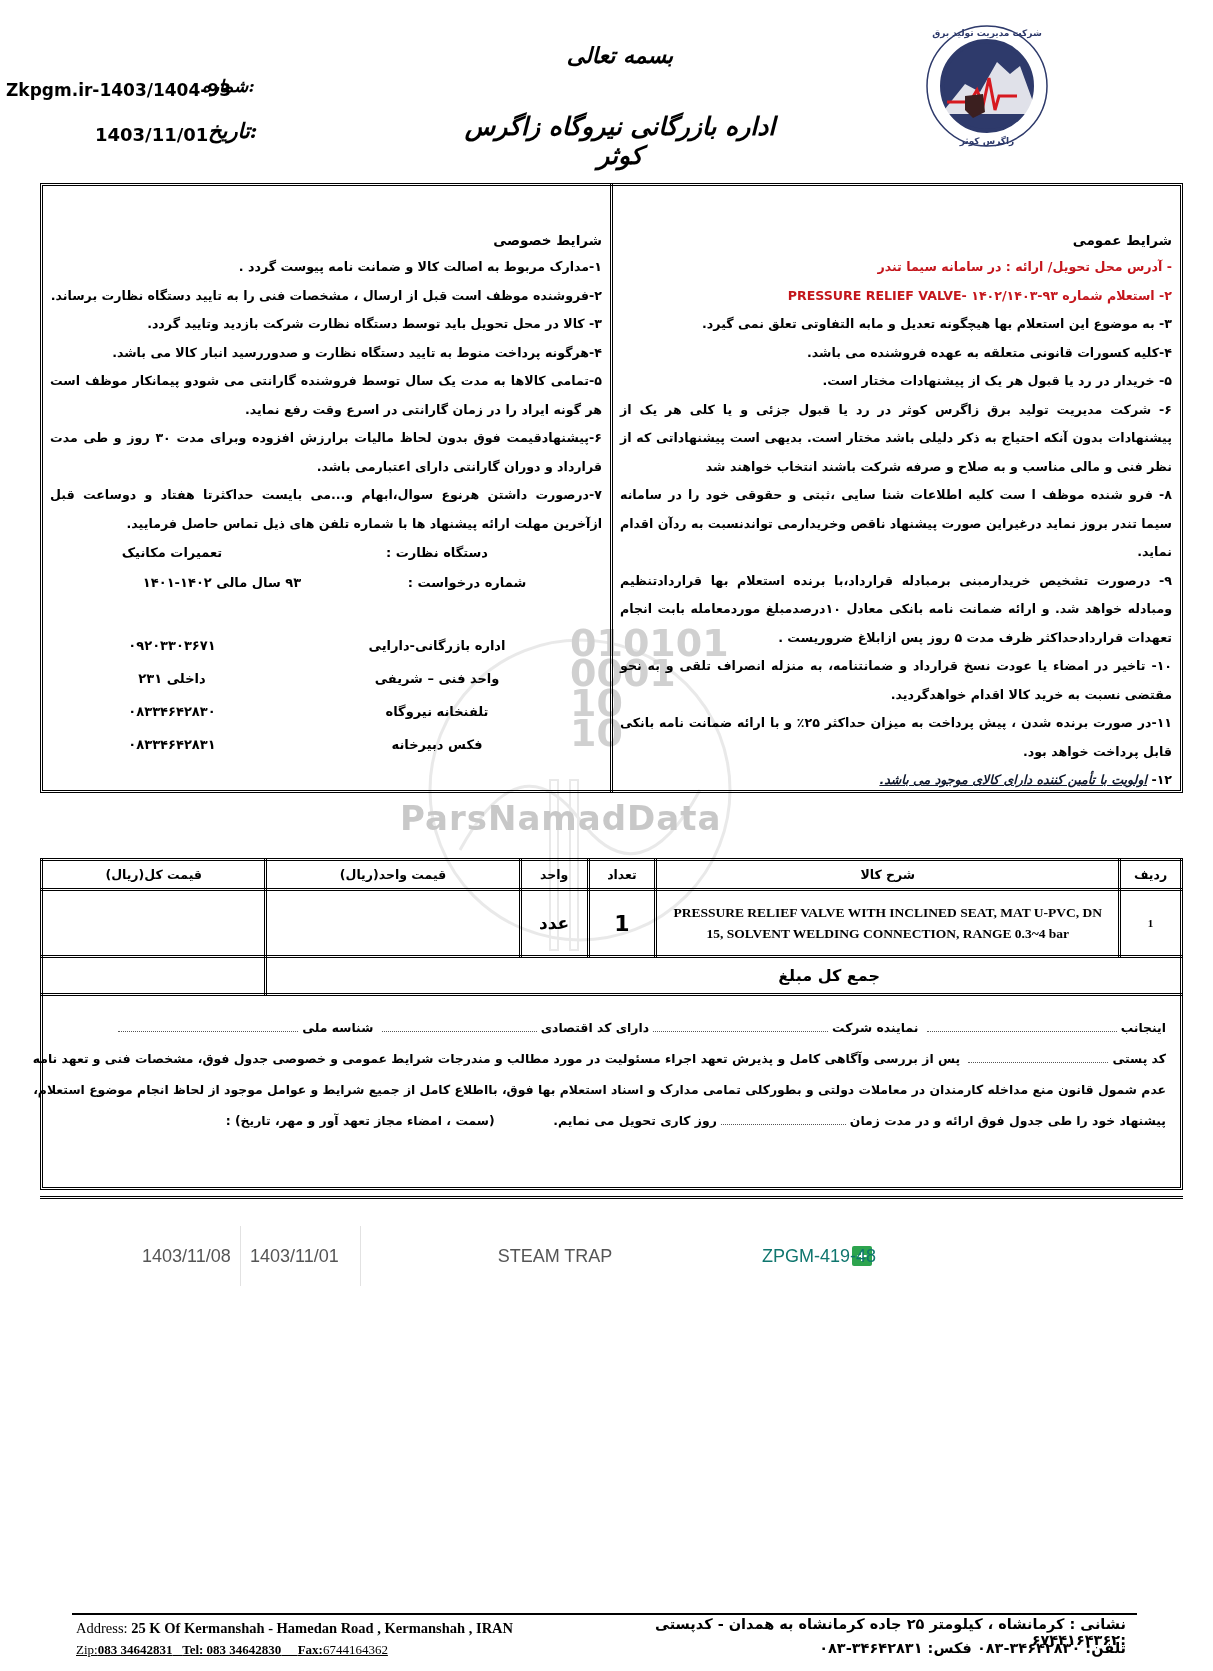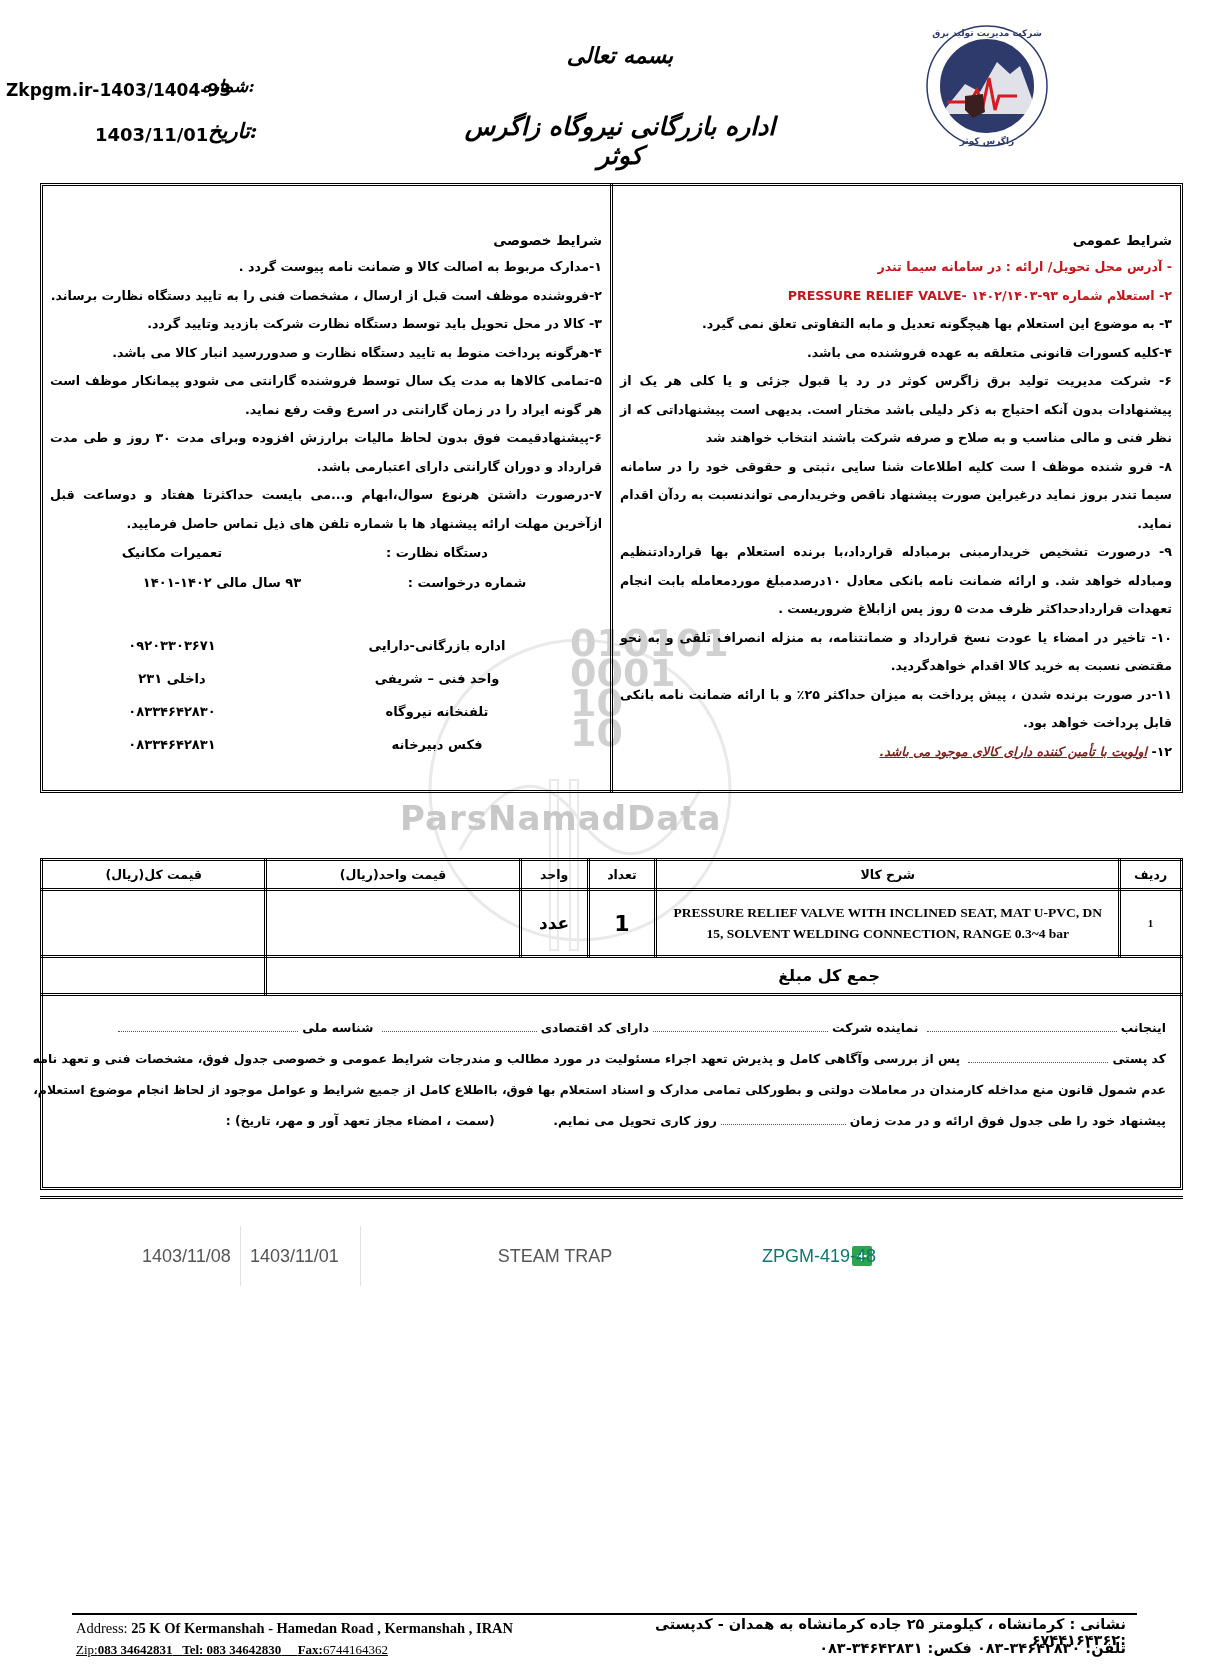--- a/index.html
+++ b/index.html
@@ -19,21 +19,21 @@
   .logo { left: 925px; top: 14px; width: 125px; height: 140px; }
 
   
   .cond-box { left: 40px; top: 183px; width: 1143px; height: 610px; border: 3px double #000; }
   .cond-divider { left: 610px; top: 183px; width: 3px; height: 610px; border-left: 3px double #000; }
   .col { position: absolute; top: 190px; direction: rtl; font-weight: bold; font-size: 12.6px; line-height: 28.5px; margin-top: 37px; }
   .col-general { left: 620px; width: 552px; }
   .col-special { left: 50px; width: 552px; }
   .col h3 { font-size: 13.5px; font-weight: bold; margin-bottom: 0; line-height: 26px; }
   .red { color: #c4161c; }
-  .red-u { color: #7f1d1d; font-style: italic; text-decoration: underline; }
+  .red-u { color: #0f172a; font-style: italic; text-decoration: underline; }
   .justify { text-align: justify; text-align-last: right; }
 
   .contact-row { display: flex; direction: rtl; font-weight: bold; font-size: 13px; height: 33px; align-items: center; }
   .contact-row .c-label { width: 330px; text-align: center; }
   .contact-row .c-val { width: 200px; text-align: center; }
 
   
   .items { left: 40px; top: 858px; width: 1143px; border-collapse: collapse; direction: rtl; }
   .items td, .items th { border: 3px double #000; }
   .items th { height: 30px; font-size: 12.5px; font-weight: bold; }
@@ -105,20 +105,21 @@
 
 <div class="abs cond-box"></div>
 <div class="abs cond-divider"></div>
 
 <div class="col col-general">
   <h3>شرایط عمومی</h3>
   <div class="red">-  آدرس محل تحویل/ ارائه : در سامانه سیما تندر</div>
   <div class="red">۲-  استعلام شماره  ۹۳-۱۴۰۲/۱۴۰۳  -PRESSURE RELIEF VALVE</div>
   <div>۳- به موضوع این استعلام بها هیچگونه تعدیل و مابه التفاوتی تعلق نمی گیرد.</div>
   <div>۴-کلیه کسورات قانونی متعلقه به عهده  فروشنده می باشد.</div>
+  <div>۵- خریدار در رد یا قبول هر یک از پیشنهادات مختار است.</div>
   <div class="justify">۶- شرکت مدیریت تولید برق زاگرس کوثر در رد یا قبول جزئی و یا کلی هر یک از پیشنهادات بدون آنکه احتیاج به ذکر دلیلی باشد مختار است. بدیهی است پیشنهاداتی که از نظر فنی و مالی مناسب و به صلاح و صرفه شرکت باشند انتخاب خواهند شد</div>
   <div class="justify">۸- فرو شنده موظف ا ست کلیه اطلاعات  شنا سایی ،ثبتی و حقوقی خود را در  سامانه  سیما تندر بروز نماید درغیراین صورت پیشنهاد ناقص وخریدارمی تواندنسبت به ردآن اقدام نماید.</div>
   <div class="justify">۹-  درصورت تشخیص خریدارمبنی برمبادله قرارداد،با برنده استعلام بها قراردادتنظیم ومبادله خواهد شد. و ارائه ضمانت نامه بانکی معادل ۱۰درصدمبلغ موردمعامله بابت انجام تعهدات قراردادحداکثر ظرف مدت ۵ روز پس ازابلاغ ضروریست .</div>
   <div class="justify">۱۰- تاخیر در امضاء یا عودت نسخ قرارداد و ضمانتنامه، به منزله انصراف تلقی و به نحو مقتضی نسبت به خرید کالا اقدام خواهدگردید.</div>
   <div class="justify">۱۱-در صورت برنده شدن ، پیش پرداخت به میزان حداکثر ۲۵٪ و با ارائه ضمانت نامه بانکی قابل پرداخت خواهد بود.</div>
   <div>
     <span>۱۲- </span><span class="red-u">اولویت با تأمین کننده دارای کالای موجود می باشد.</span>
   </div>
 </div>
 

